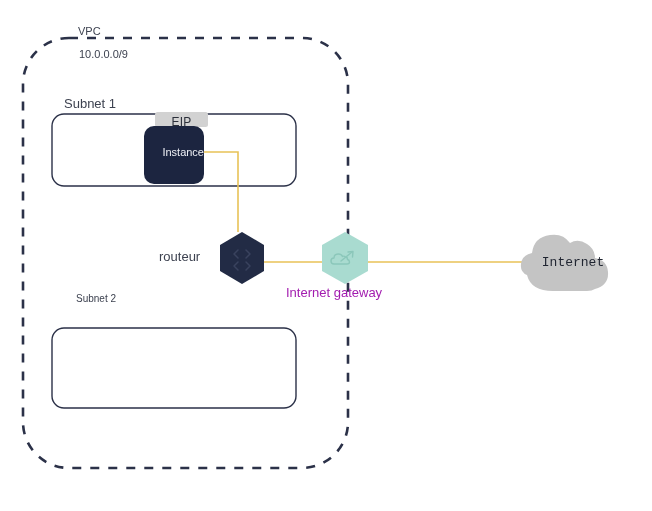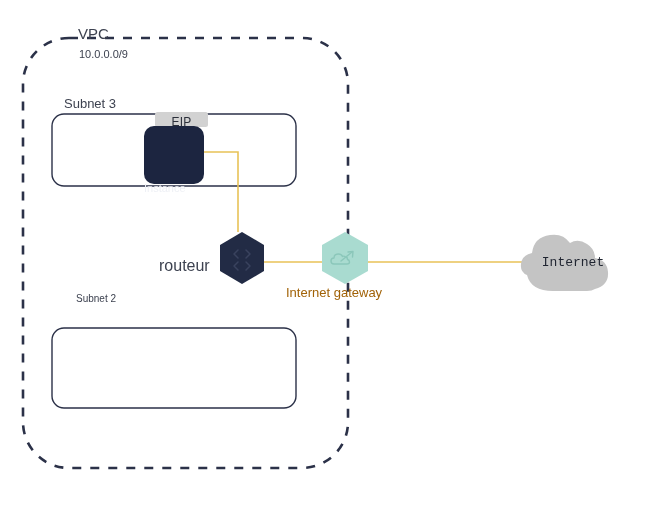--- a/index.html
+++ b/index.html
@@ -26,21 +26,21 @@
   }
   .lbl {
     position: absolute;
     white-space: nowrap;
     color: #3d4250;
     font-family: "Liberation Sans", sans-serif;
   }
   #vpc-title {
     left: 78px;
     top: 25px;
-    font-size: 15px;
+    font-size: 11px;
     color: #3d4250;
   }
   #vpc-cidr {
     left: 79px;
     top: 48px;
     font-size: 11px;
     color: #3d4250;
   }
   #subnet1-title {
     left: 64px;
@@ -60,36 +60,35 @@
     width: 49px;
     text-align: center;
     font-size: 12px;
     color: #2b2f3a;
     letter-spacing: 0.3px;
   }
   #instance-label {
     left: 144px;
     top: 146px;
     width: 60px;
-    text-align: left;
+    text-align: right;
     font-size: 11px;
     color: #eef0f5;
-    margin-top: 36px;
   }
   #router-label {
     left: 159px;
-    top: 257px;
-    font-size: 16px;
+    top: 249px;
+    font-size: 13px;
     color: #3d4250;
   }
   #igw-label {
     left: 286px;
     top: 285px;
     font-size: 13px;
-    color: #a16207;
+    color: #a21caf;
   }
   #internet-label {
     left: 533px;
     top: 255px;
     width: 80px;
     text-align: center;
     font-size: 13px;
     color: #1f2430;
     font-family: Liberation Mono, monospace;
   }
@@ -148,21 +147,21 @@
                q -3 2 -8 2
                Z" fill="#c4c4c4"></path>
     </g>
 
   </svg>
 
   <div class="lbl" id="vpc-title">VPC</div>
 
   <div class="lbl" id="vpc-cidr">10.0.0.0/9</div>
 
-  <div class="lbl" id="subnet1-title">Subnet 3</div>
+  <div class="lbl" id="subnet1-title">Subnet 1</div>
 
   <div class="lbl" id="subnet2-title">Subnet 2</div>
 
   <div class="lbl" id="eip-label">EIP</div>
 
   <div class="lbl" id="instance-label">Instance</div>
 
   <div class="lbl" id="router-label">routeur</div>
 
   <div class="lbl" id="igw-label">Internet gateway</div>

